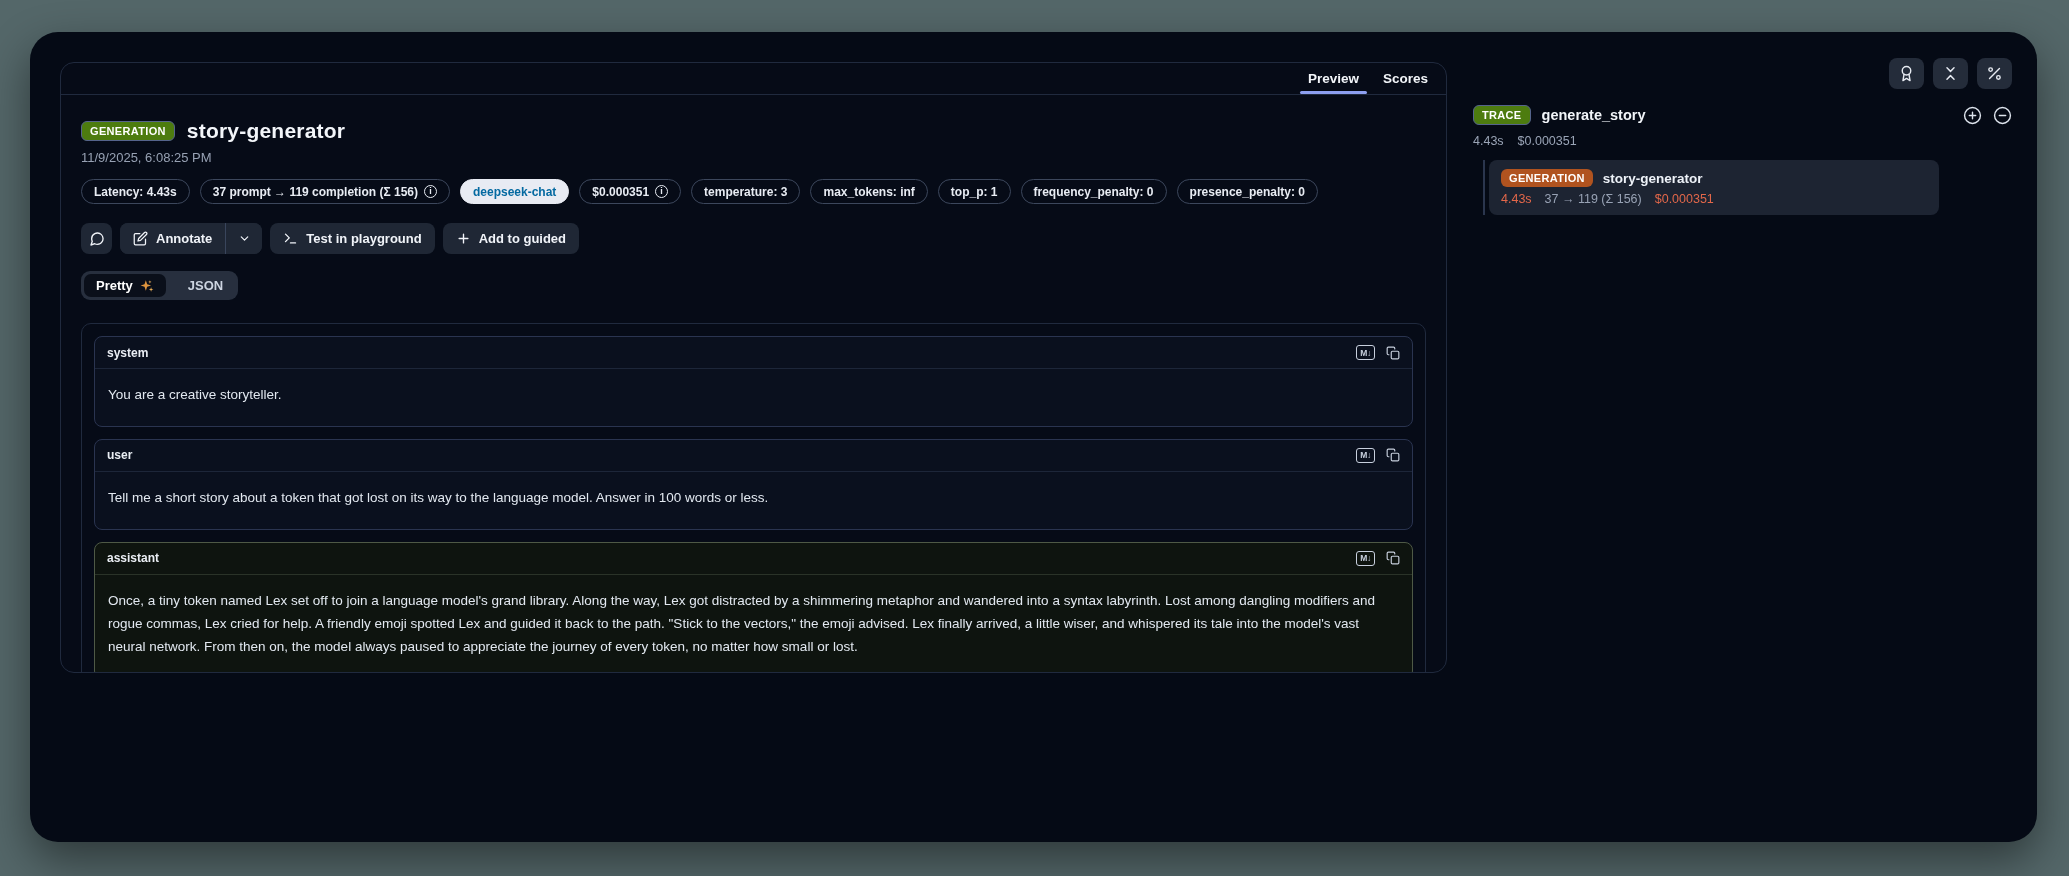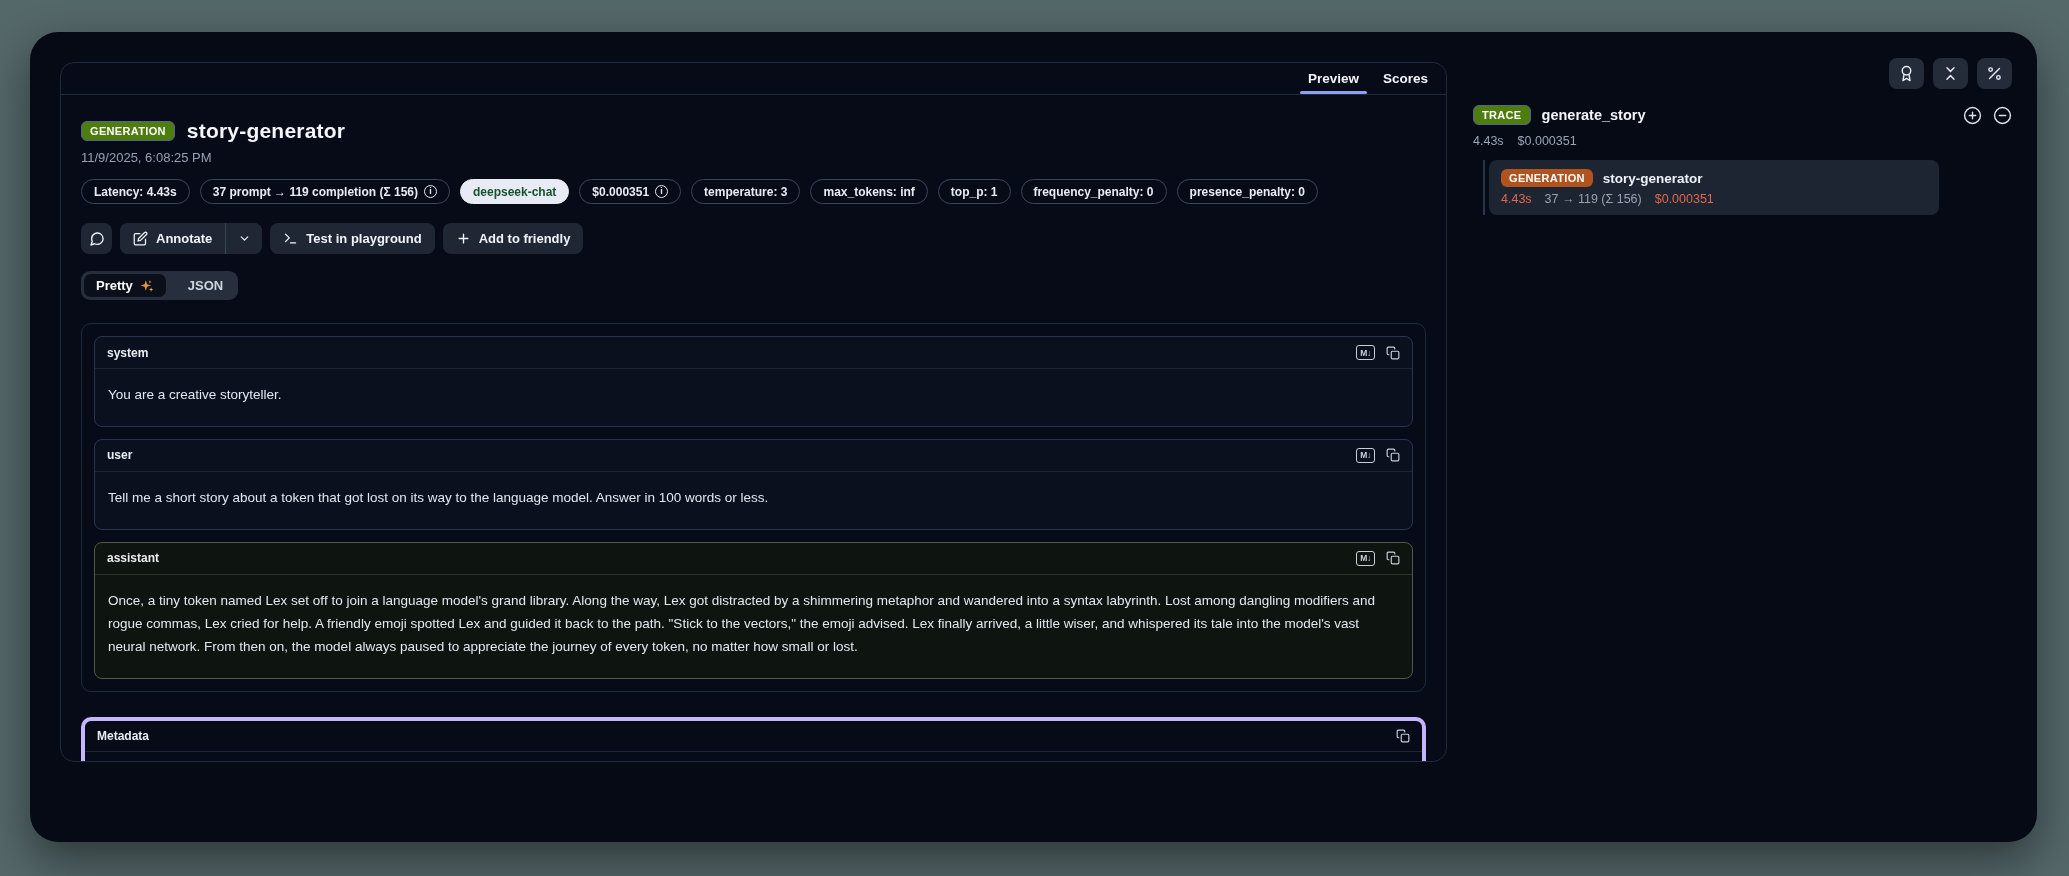--- a/index.html
+++ b/index.html
@@ -10,21 +10,21 @@
     -webkit-font-smoothing:antialiased;
   }
   .window {
     position:absolute; left:30px; top:32px; width:2007px; height:810px;
     background:#050a15; border-radius:28px;
     box-shadow:0 18px 45px rgba(0,0,0,.45);
   }
 
   
   .main-panel {
-    position:absolute; left:30px; top:30px; width:1387px; height:700px;
+    position:absolute; left:30px; top:30px; width:1387px; height:611px;
     border:1px solid #202a3e; border-radius:14px; overflow:hidden;
     background:#060b17;
   }
   .panel-header {
     height:32px; border-bottom:1px solid #202a3e;
     display:flex; justify-content:flex-end; align-items:stretch;
     padding-right:8px; gap:4px;
   }
   .tab {
     display:flex; align-items:center; padding:0 10px; position:relative;
@@ -45,21 +45,21 @@
   .page-title { font-size:21px; font-weight:bold; color:#f3f6fa; letter-spacing:.01em; }
   .timestamp { margin-top:7px; font-size:13px; color:#97a1b3; }
 
   .badges-row { margin-top:14px; display:flex; flex-wrap:wrap; gap:10px; align-items:center; }
   .pill {
     display:inline-flex; align-items:center; gap:6px;
     border:1px solid #3c475c; border-radius:999px;
     padding:3px 12px; font-size:12px; font-weight:bold; color:#e8ecf3;
     background:transparent; cursor:default; height:25px;
   }
-  .pill.filled { background:#e8ebf3; color:#14532d; border-color:#e8ebf3; cursor:pointer;text-align:right; }
+  .pill.filled { background:#e8ebf3; color:#0369a1; border-color:#e8ebf3; cursor:pointer;text-align:right; }
   .info-dot {
     width:13px; height:13px; border:1.3px solid currentColor; border-radius:50%;
     display:inline-flex; align-items:center; justify-content:center;
     font-size:9px; font-weight:bold; font-style:normal; line-height:1;
   }
 
   .toolbar { margin-top:19px; display:flex; gap:8px; align-items:center; }
   .btn {
     background:#1f2735; border:none; border-radius:8px; color:#f1f4f9;
     font-family:inherit; font-size:13px; font-weight:bold; height:31px;
@@ -213,21 +213,21 @@
               </svg>
           </span>
           <span>Test in playground</span>
         </button>
         <button class="btn">
           <span class="icon-click">
             <svg width="15" height="15" viewBox="0 0 24 24" fill="none" stroke="currentColor" stroke-width="2.2" stroke-linecap="round" stroke-linejoin="round">
                 <path d="M12 5v14M5 12h14"></path>
               </svg>
           </span>
-          <span>Add to friendly</span>
+          <span>Add to guided</span>
         </button>
       </div>
 
       <div class="segmented">
         <div class="seg active">
           <span>Pretty</span>
           <span class="icon-click">
             <svg width="14" height="14" viewBox="0 0 24 24" fill="#e0963f">
                 <path d="M10 2 12.2 8.8 19 11 12.2 13.2 10 20 7.8 13.2 1 11 7.8 8.8Z"></path>
                 <path d="M19 14 20 17 23 18 20 19 19 22 18 19 15 18 18 17Z" fill="#edb25c"></path>

